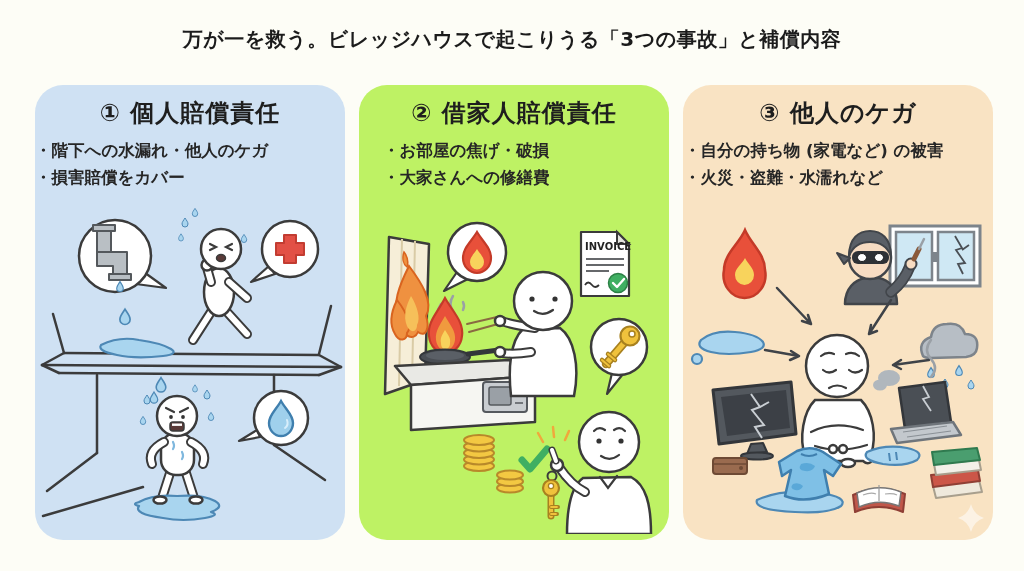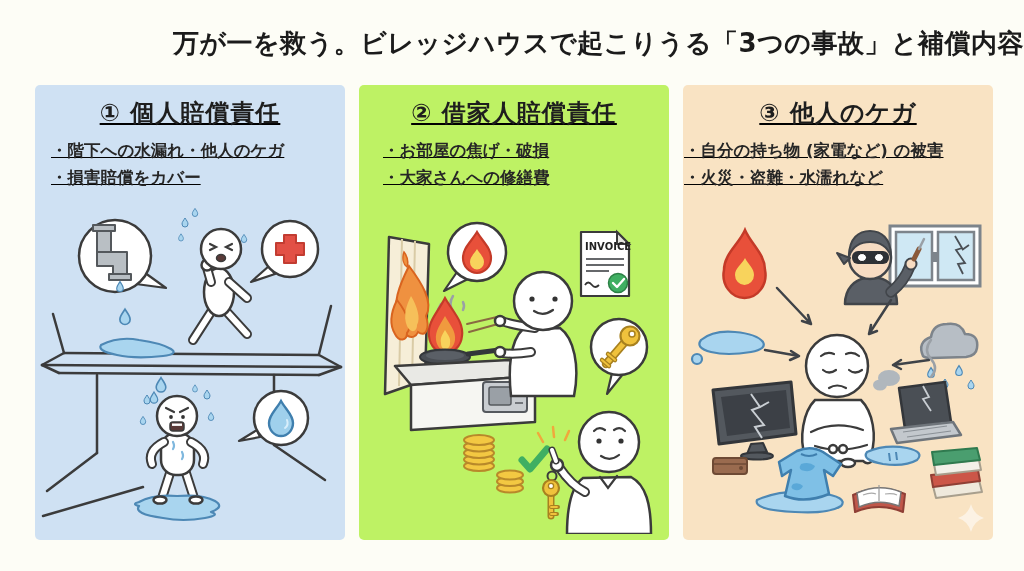--- a/index.html
+++ b/index.html
@@ -1,26 +1,26 @@
 <!DOCTYPE html>
 <html><head>
 <meta charset="utf-8">
 <style>
   * { margin:0; padding:0; box-sizing:border-box; }
   html,body { width:1024px; height:571px; overflow:hidden; }
   body { font-family:"DejaVu Sans","Liberation Sans",sans-serif; }
   .page { position:relative; width:1024px; height:571px; }
-  .title { position:absolute; top:26px; left:0; width:1024px; text-align:right;
-           font-size:26px; font-weight:800; color:#1b1b1b; letter-spacing:0.5px; }
+  .title { position:absolute; top:26px; left:0; width:1024px; text-align:center;
+           font-size:20px; font-weight:800; color:#1b1b1b; letter-spacing:0.5px; }
   .panels { position:absolute; top:85px; left:35px; display:flex; gap:14px; }
-  .panel { width:310px; height:455px; border-radius:5px; padding-top:12px; overflow:hidden;text-decoration:underline; }
+  .panel { width:310px; height:455px; border-radius:28px; padding-top:12px; overflow:hidden; }
   .panel-title { text-align:center; font-size:24px; font-weight:800; color:#1e1e1e; letter-spacing:1px; }
   .bullets { list-style:none; margin-top:8px; height:61px; font-size:16.5px; font-weight:700;
              color:#262626; line-height:1.66; }
-  .p1 .bullets { padding-left:16px; }
+  .p1 .bullets { padding-left:0; }
   .p2 .bullets { padding-left:24px; }
   .p3 .bullets { padding-left:1px; }
   .illus { display:block; margin-top:6px; width:310px; height:330px; }
   .ln   { stroke:#3b3b3b; stroke-width:2.5; fill:none; stroke-linecap:round; stroke-linejoin:round; }
   .bub  { fill:#ffffff; stroke:#3b3b3b; stroke-width:2.5; }
   .tail { fill:#ffffff; stroke:#3b3b3b; stroke-width:2.2; stroke-linejoin:round; }
   .lo   { stroke:#3b3b3b; stroke-width:10; fill:none; stroke-linecap:round; }
   .li   { stroke:#ffffff; stroke-width:6;  fill:none; stroke-linecap:round; }
   .skin { fill:#ffffff; stroke:#3b3b3b; stroke-width:2.5; }
   .face { stroke:#3b3b3b; stroke-width:2.2; fill:none; stroke-linecap:round; }

